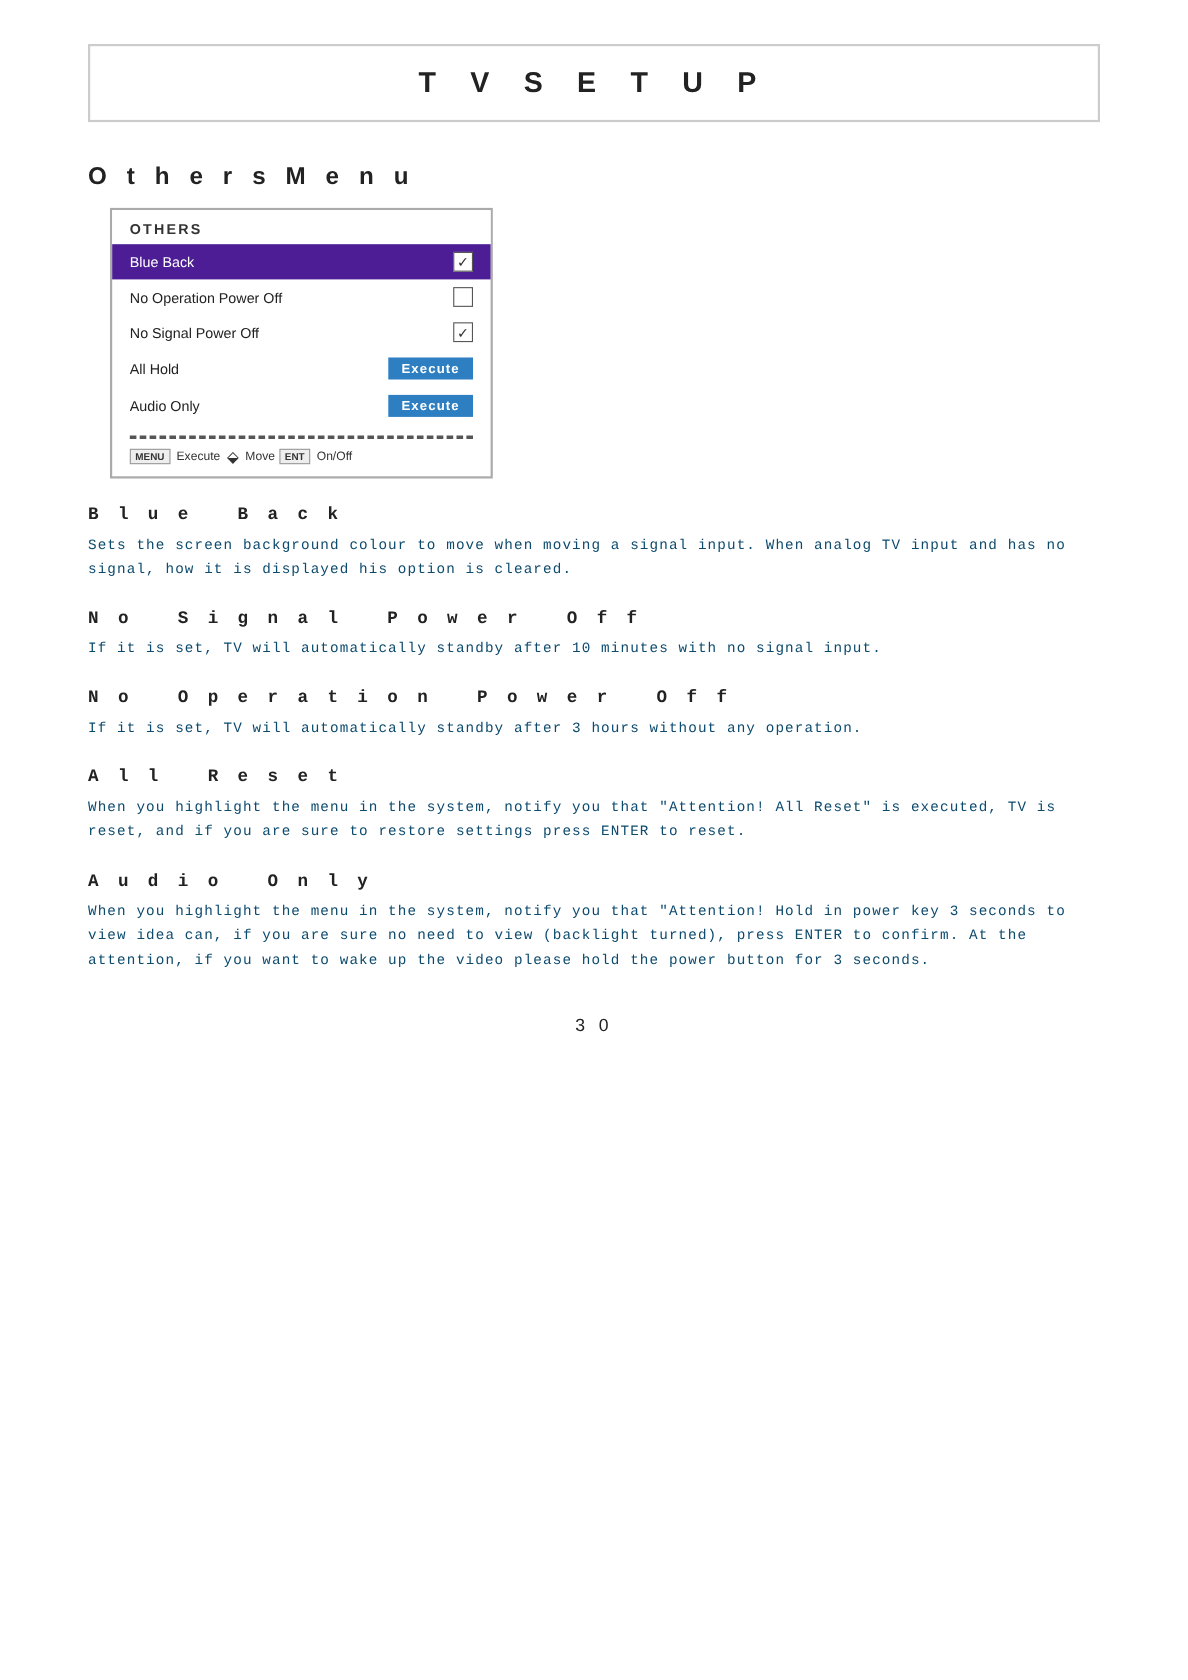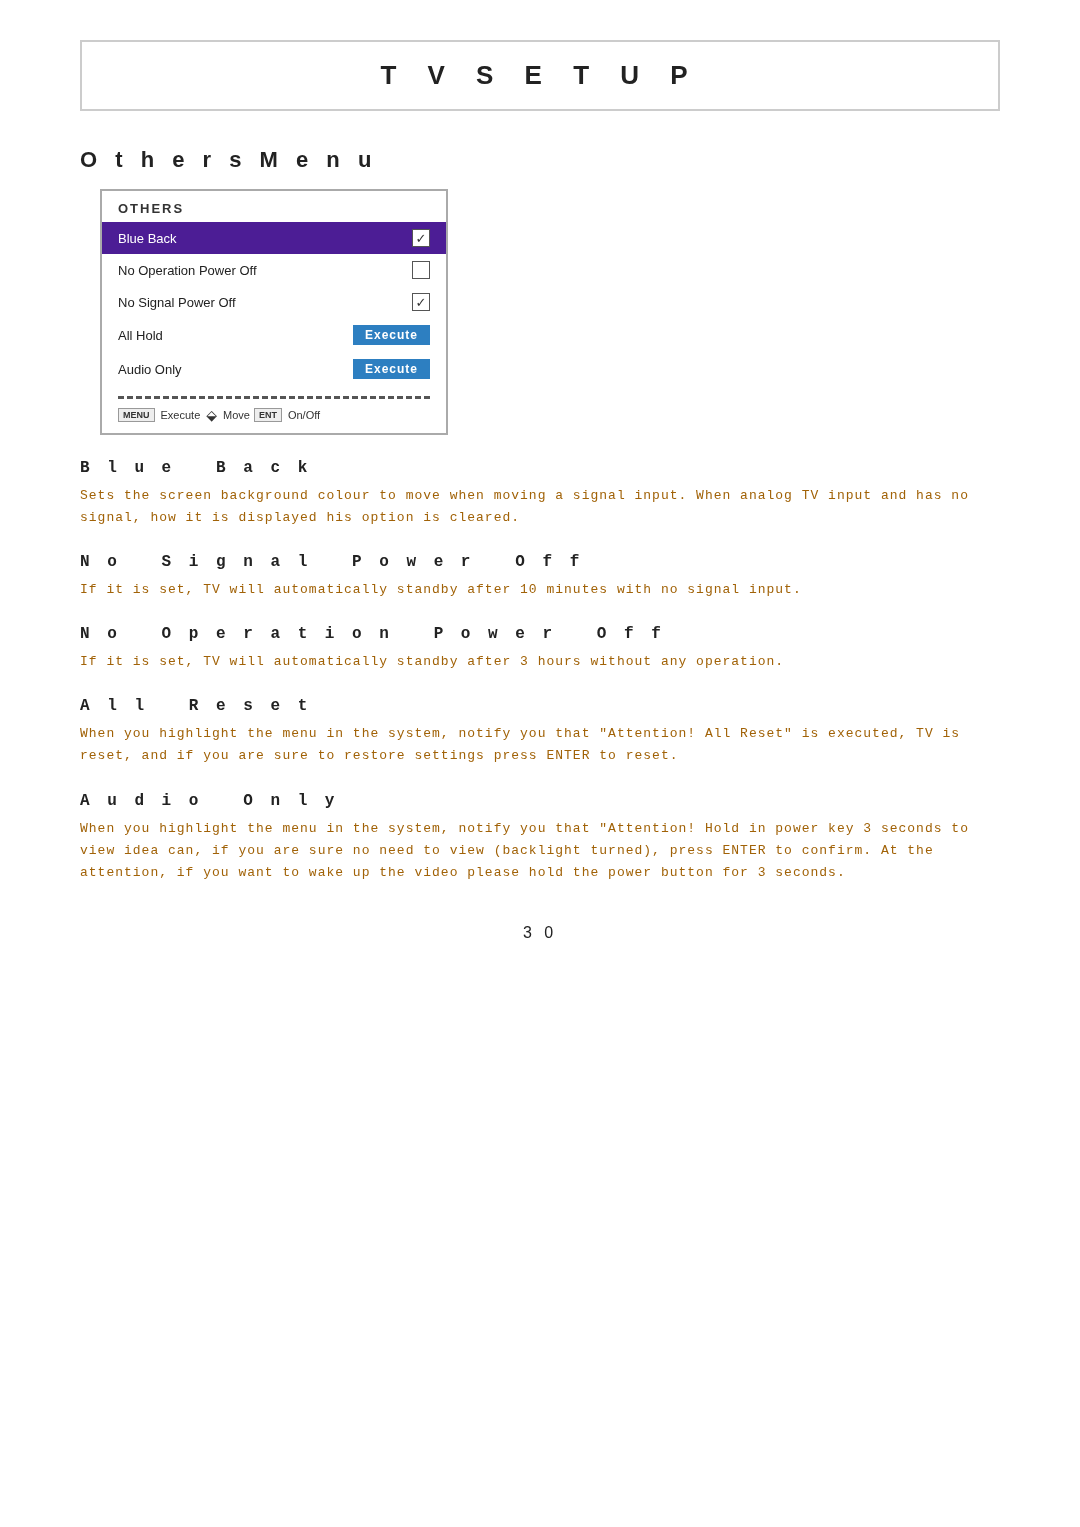--- a/index.html
+++ b/index.html
@@ -123,21 +123,21 @@
       font-size: 16px;
       font-weight: bold;
       letter-spacing: 4px;
       margin-bottom: 8px;
     }
 
     .content-text {
       font-size: 13px;
       line-height: 1.7;
       letter-spacing: 1px;
-      color: #a16207;
+      color: #0c4a6e;
     }
 
     .page-number {
       text-align: center;
       font-size: 16px;
       margin-top: 40px;
       letter-spacing: 4px;
     }
   </style>
 </head>

